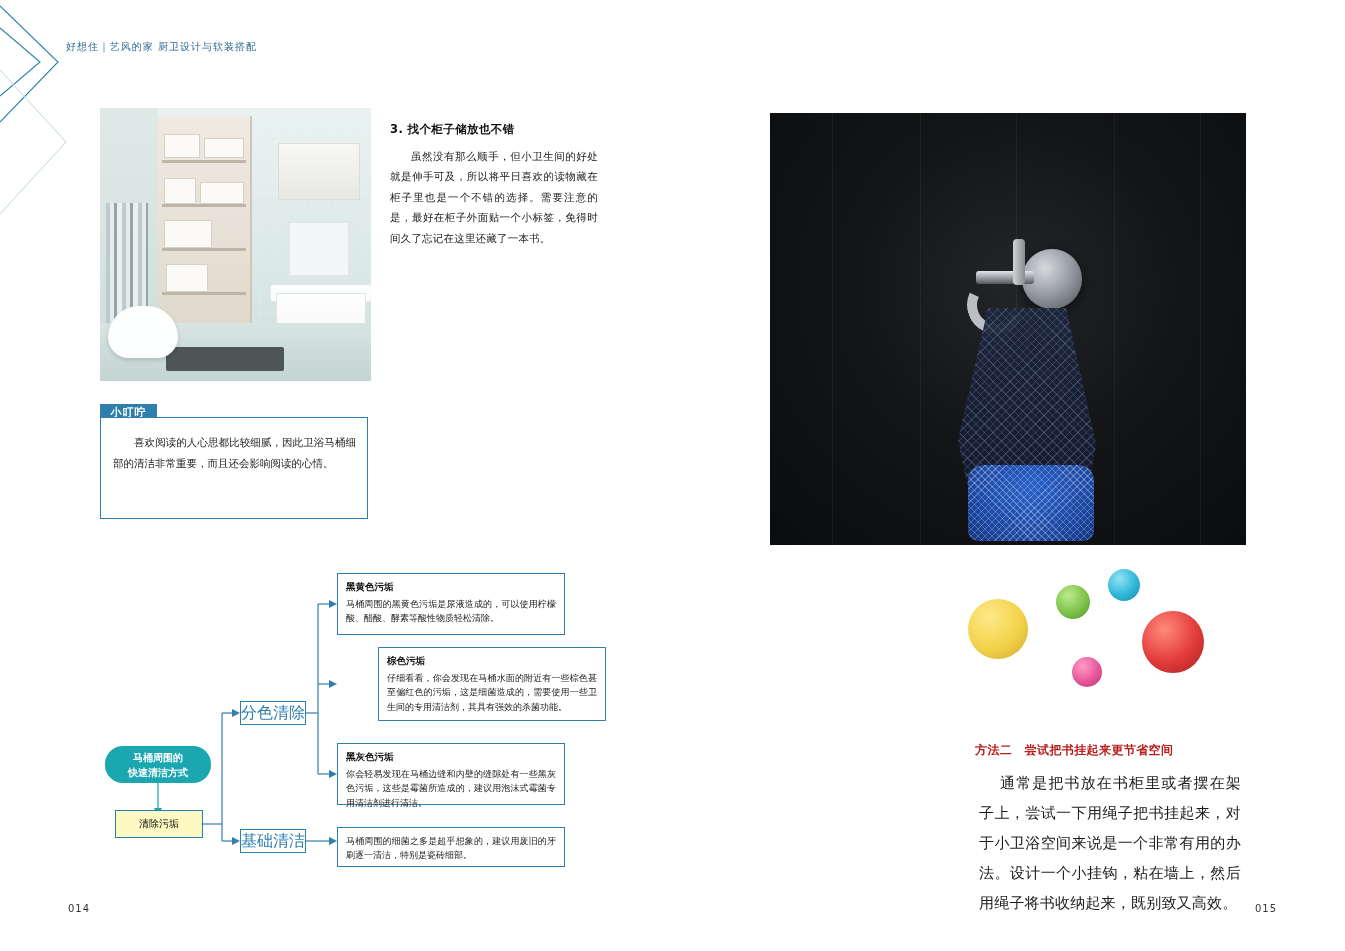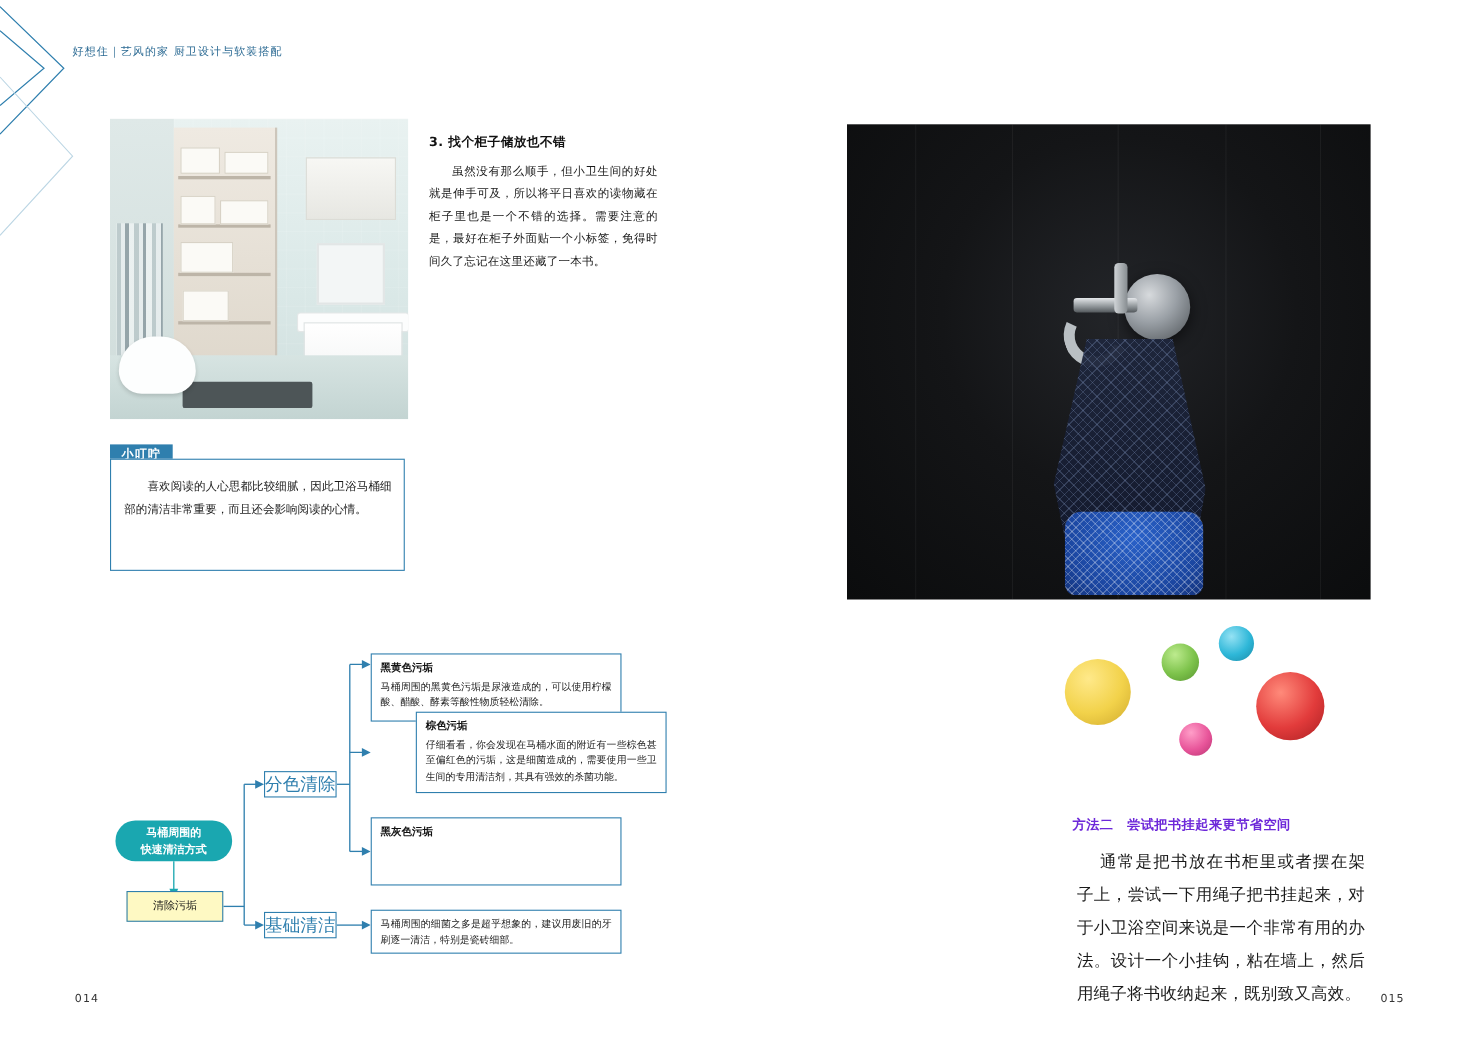--- a/index.html
+++ b/index.html
@@ -213,21 +213,21 @@
   }
   .node-branch.b1 { left: 140px; top: 136px; }
   .node-branch.b2 { left: 140px; top: 264px; }
   .node-leaf {
     width: 228px;
     border: 1px solid #2f7fae; background: #fff;
     padding: 6px 8px 7px 8px;
   }
   .node-leaf .t { font-weight: 700; display: block; margin-bottom: 2px; font-size: 9.5px; }
   .node-leaf .d { display: block; font-size: 9px; line-height: 1.6; color: #222; text-align: justify; }
-  .leaf-1 { left: 237px; top: 8px; height: 62px; margin-top: 21px; }
+  .leaf-1 { left: 237px; top: 8px; height: 62px; }
   .leaf-2 { left: 237px; top: 82px; height: 74px; margin-left: 41px; }
   .leaf-3 { left: 237px; top: 178px; height: 62px; }
   .leaf-4 { left: 237px; top: 262px; height: 40px; }
 
   
   .photo-hook {
     position: absolute;
     left: 770px;
     top: 113px;
     width: 476px;
@@ -295,21 +295,21 @@
     background: linear-gradient(180deg,#efe7dc,#cfc4b3);
     z-index: -1;
   }
 
   
   .article-2 { position: absolute; left: 975px; top: 742px; width: 270px; }
   .article-2 h3 {
     margin: 0 0 9px 0;
     font-size: 12px;
     font-weight: 700;
-    color: #6d28d9;
+    color: #b91c1c;
     letter-spacing: .4px;
   }
   .article-2 p {
     margin: 4px;
     font-size: 15px;
     line-height: 2.0;
     color: #1a1a1a;
     text-align: justify;
     text-indent: 21px;
     letter-spacing: .2px;
@@ -415,20 +415,21 @@
     <div class="node node-leaf leaf-1">
       <span class="t">黑黄色污垢</span>
       <span class="d">马桶周围的黑黄色污垢是尿液造成的，可以使用柠檬酸、醋酸、酵素等酸性物质轻松清除。</span>
     </div>
     <div class="node node-leaf leaf-2">
       <span class="t">棕色污垢</span>
       <span class="d">仔细看看，你会发现在马桶水面的附近有一些棕色甚至偏红色的污垢，这是细菌造成的，需要使用一些卫生间的专用清洁剂，其具有强效的杀菌功能。</span>
     </div>
     <div class="node node-leaf leaf-3">
       <span class="t">黑灰色污垢</span>
+      <span class="d">你会轻易发现在马桶边缝和内壁的缝隙处有一些黑灰色污垢，这些是霉菌所造成的，建议用泡沫式霉菌专用清洁剂进行清洁。</span>
     </div>
     <div class="node node-leaf leaf-4">
       <span class="d">马桶周围的细菌之多是超乎想象的，建议用废旧的牙刷逐一清洁，特别是瓷砖细部。</span>
     </div>
   </div>
 
   <div class="photo-hook">
     <div class="hook-panel-line" style="left:62px"></div>
     <div class="hook-panel-line" style="left:150px"></div>
     <div class="hook-panel-line" style="left:246px"></div>

